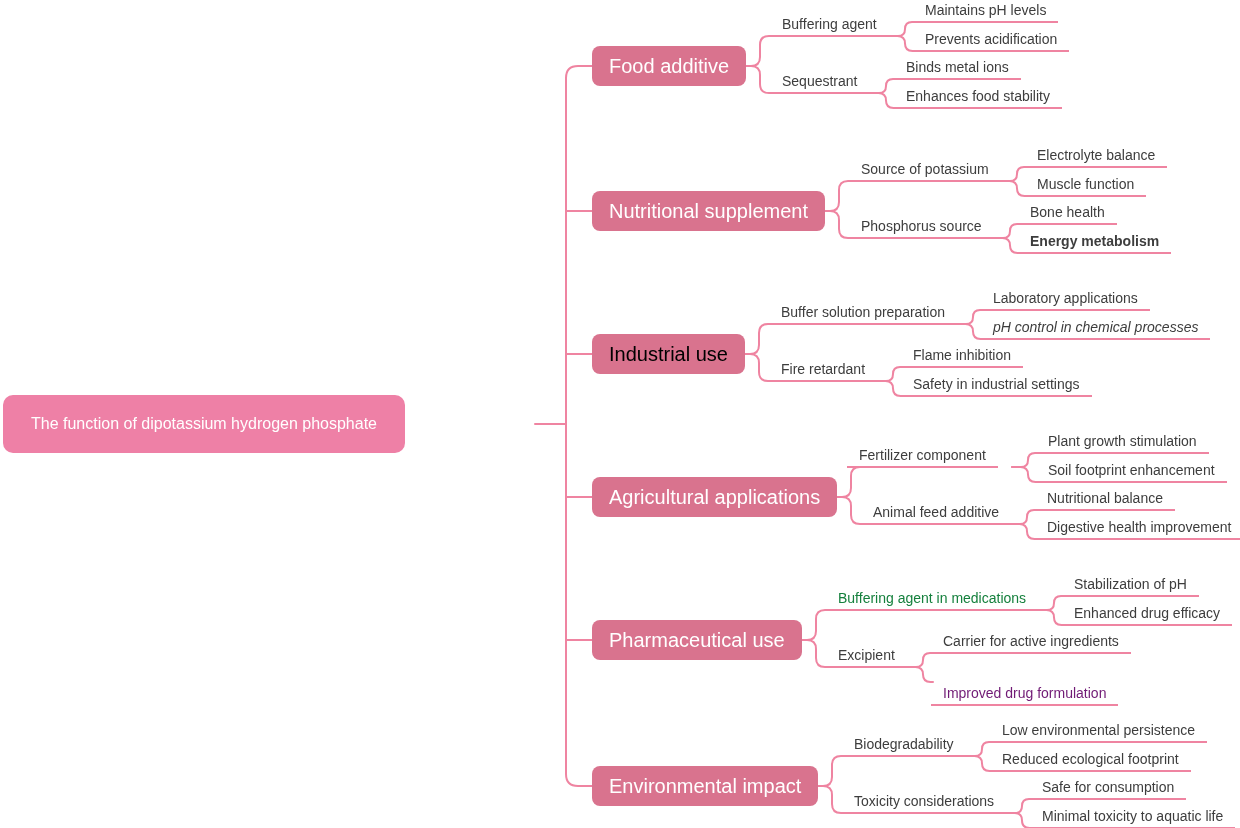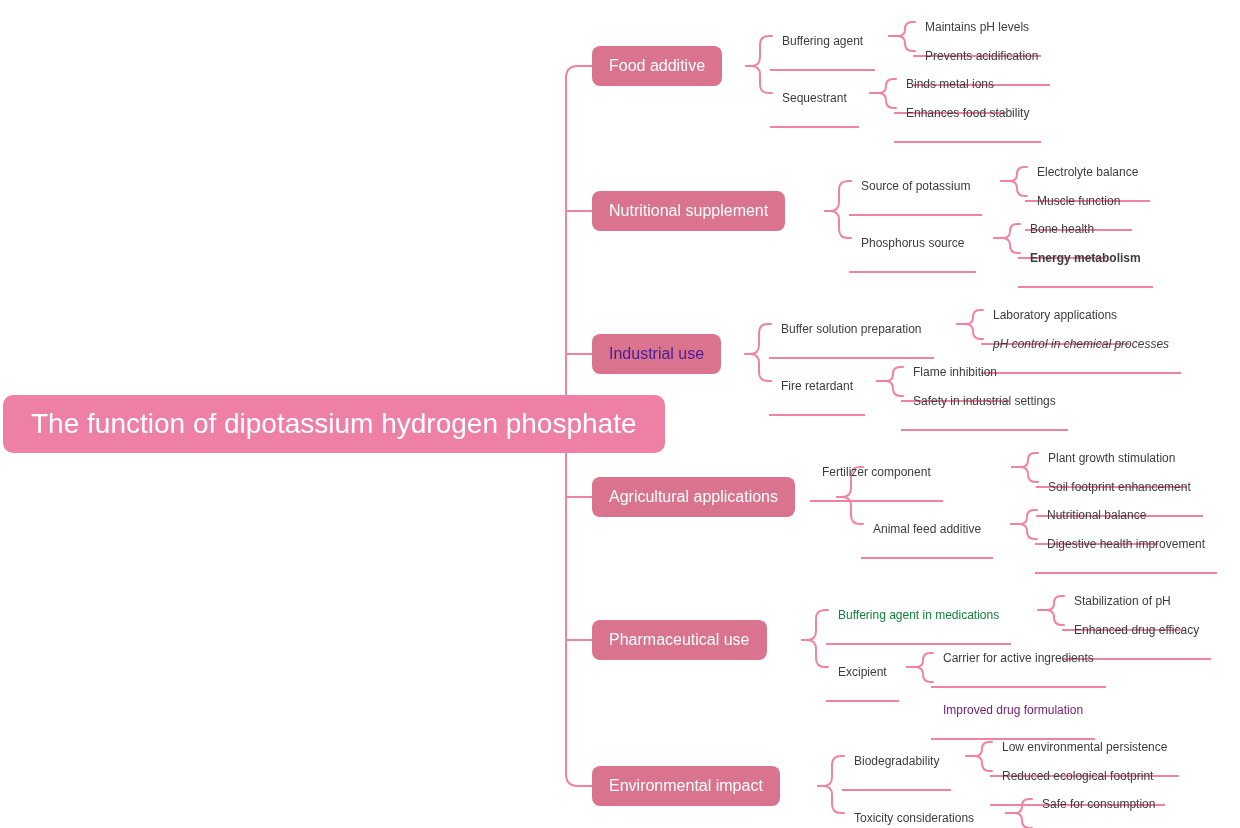--- a/index.html
+++ b/index.html
@@ -18,35 +18,35 @@
     white-space: nowrap;
     box-sizing: border-box;
   }
   .root-box {
     left: 3px;
     top: 395px;
     height: 58px;
     line-height: 58px;
     padding: 0 28px;
     border-radius: 10px;
-    font-size: 28px;
+    font-size: 16px;
   }
   .branch-box {
     height: 40px;
     line-height: 40px;
     padding: 0 17px;
     border-radius: 8px;
-    font-size: 16px;
+    font-size: 20px;
   }
   .line-node {
     position: absolute;
     height: 20px;
     line-height: 19px;
-    padding: 17px 12px;
-    font-size: 12px;
+    padding: 0 12px;
+    font-size: 14px;
     white-space: nowrap;
     border-bottom: 2px solid;
     box-sizing: content-box;
   }
 </style>
 </head>
 <body>
 
 <div class="canvas" id="canvas">
   <svg id="links" width="1240" height="828">
@@ -104,29 +104,29 @@
       <div class="line-node" style="color: rgb(61, 61, 61); border-bottom-color: rgb(239, 132, 161); top: 72px; left: 770px;"><span>Sequestrant</span></div>
       <div class="line-node" style="color: rgb(61, 61, 61); border-bottom-color: rgb(239, 132, 161); top: 58px; left: 894px;"><span>Binds metal ions</span></div>
       <div class="line-node" style="color: rgb(61, 61, 61); border-bottom-color: rgb(239, 132, 161); top: 87px; left: 894px;"><span>Enhances food stability</span></div>
       <div class="box branch-box" style="left: 592px; top: 191px; background: rgb(217, 115, 142); color: rgb(255, 255, 255);"><span>Nutritional supplement</span></div>
       <div class="line-node" style="color: rgb(61, 61, 61); border-bottom-color: rgb(239, 132, 161); top: 160px; left: 849px;"><span>Source of potassium</span></div>
       <div class="line-node" style="color: rgb(61, 61, 61); border-bottom-color: rgb(239, 132, 161); top: 146px; left: 1025px;"><span>Electrolyte balance</span></div>
       <div class="line-node" style="color: rgb(61, 61, 61); border-bottom-color: rgb(239, 132, 161); top: 175px; left: 1025px;"><span>Muscle function</span></div>
       <div class="line-node" style="color: rgb(61, 61, 61); border-bottom-color: rgb(239, 132, 161); top: 217px; left: 849px;"><span>Phosphorus source</span></div>
       <div class="line-node" style="color: rgb(61, 61, 61); border-bottom-color: rgb(239, 132, 161); top: 203px; left: 1018px;"><span>Bone health</span></div>
       <div class="line-node" style="color: rgb(61, 61, 61); border-bottom-color: rgb(239, 132, 161); top: 232px; left: 1018px; font-weight: bold;"><span>Energy metabolism</span></div>
-      <div class="box branch-box" style="left: 592px; top: 334px; background: rgb(217, 115, 142); color: #4c1d95;"><span>Industrial use</span></div>
+      <div class="box branch-box" style="left: 592px; top: 334px; background: rgb(217, 115, 142); color: #000000;"><span>Industrial use</span></div>
       <div class="line-node" style="color: rgb(61, 61, 61); border-bottom-color: rgb(239, 132, 161); top: 303px; left: 769px;"><span>Buffer solution preparation</span></div>
       <div class="line-node" style="color: rgb(61, 61, 61); border-bottom-color: rgb(239, 132, 161); top: 289px; left: 981px;"><span>Laboratory applications</span></div>
       <div class="line-node" style="color: rgb(61, 61, 61); border-bottom-color: rgb(239, 132, 161); top: 318px; left: 981px; font-style: italic;"><span>pH control in chemical processes</span></div>
       <div class="line-node" style="color: rgb(61, 61, 61); border-bottom-color: rgb(239, 132, 161); top: 360px; left: 769px;"><span>Fire retardant</span></div>
       <div class="line-node" style="color: rgb(61, 61, 61); border-bottom-color: rgb(239, 132, 161); top: 346px; left: 901px;"><span>Flame inhibition</span></div>
       <div class="line-node" style="color: rgb(61, 61, 61); border-bottom-color: rgb(239, 132, 161); top: 375px; left: 901px;"><span>Safety in industrial settings</span></div>
       <div class="box branch-box" style="left: 592px; top: 477px; background: rgb(217, 115, 142); color: rgb(255, 255, 255);"><span>Agricultural applications</span></div>
-      <div class="line-node" style="color: rgb(61, 61, 61); border-bottom-color: rgb(239, 132, 161); top: 446px; left: 810px;"><span>Fertilizer component</span></div>
+      <div class="line-node" style="color: rgb(61, 61, 61); border-bottom-color: rgb(239, 132, 161); top: 446px; left: 847px;"><span>Fertilizer component</span></div>
       <div class="line-node" style="color: rgb(61, 61, 61); border-bottom-color: rgb(239, 132, 161); top: 432px; left: 1036px;"><span>Plant growth stimulation</span></div>
       <div class="line-node" style="color: rgb(61, 61, 61); border-bottom-color: rgb(239, 132, 161); top: 461px; left: 1036px;"><span>Soil footprint enhancement</span></div>
       <div class="line-node" style="color: rgb(61, 61, 61); border-bottom-color: rgb(239, 132, 161); top: 503px; left: 861px;"><span>Animal feed additive</span></div>
       <div class="line-node" style="color: rgb(61, 61, 61); border-bottom-color: rgb(239, 132, 161); top: 489px; left: 1035px;"><span>Nutritional balance</span></div>
       <div class="line-node" style="color: rgb(61, 61, 61); border-bottom-color: rgb(239, 132, 161); top: 518px; left: 1035px;"><span>Digestive health improvement</span></div>
       <div class="box branch-box" style="left: 592px; top: 620px; background: rgb(217, 115, 142); color: rgb(255, 255, 255);"><span>Pharmaceutical use</span></div>
       <div class="line-node" style="color: #15803d; border-bottom-color: rgb(239, 132, 161); top: 589px; left: 826px;"><span>Buffering agent in medications</span></div>
       <div class="line-node" style="color: rgb(61, 61, 61); border-bottom-color: rgb(239, 132, 161); top: 575px; left: 1062px;"><span>Stabilization of pH</span></div>
       <div class="line-node" style="color: rgb(61, 61, 61); border-bottom-color: rgb(239, 132, 161); top: 604px; left: 1062px;"><span>Enhanced drug efficacy</span></div>
       <div class="line-node" style="color: rgb(61, 61, 61); border-bottom-color: rgb(239, 132, 161); top: 646px; left: 826px;"><span>Excipient</span></div>

